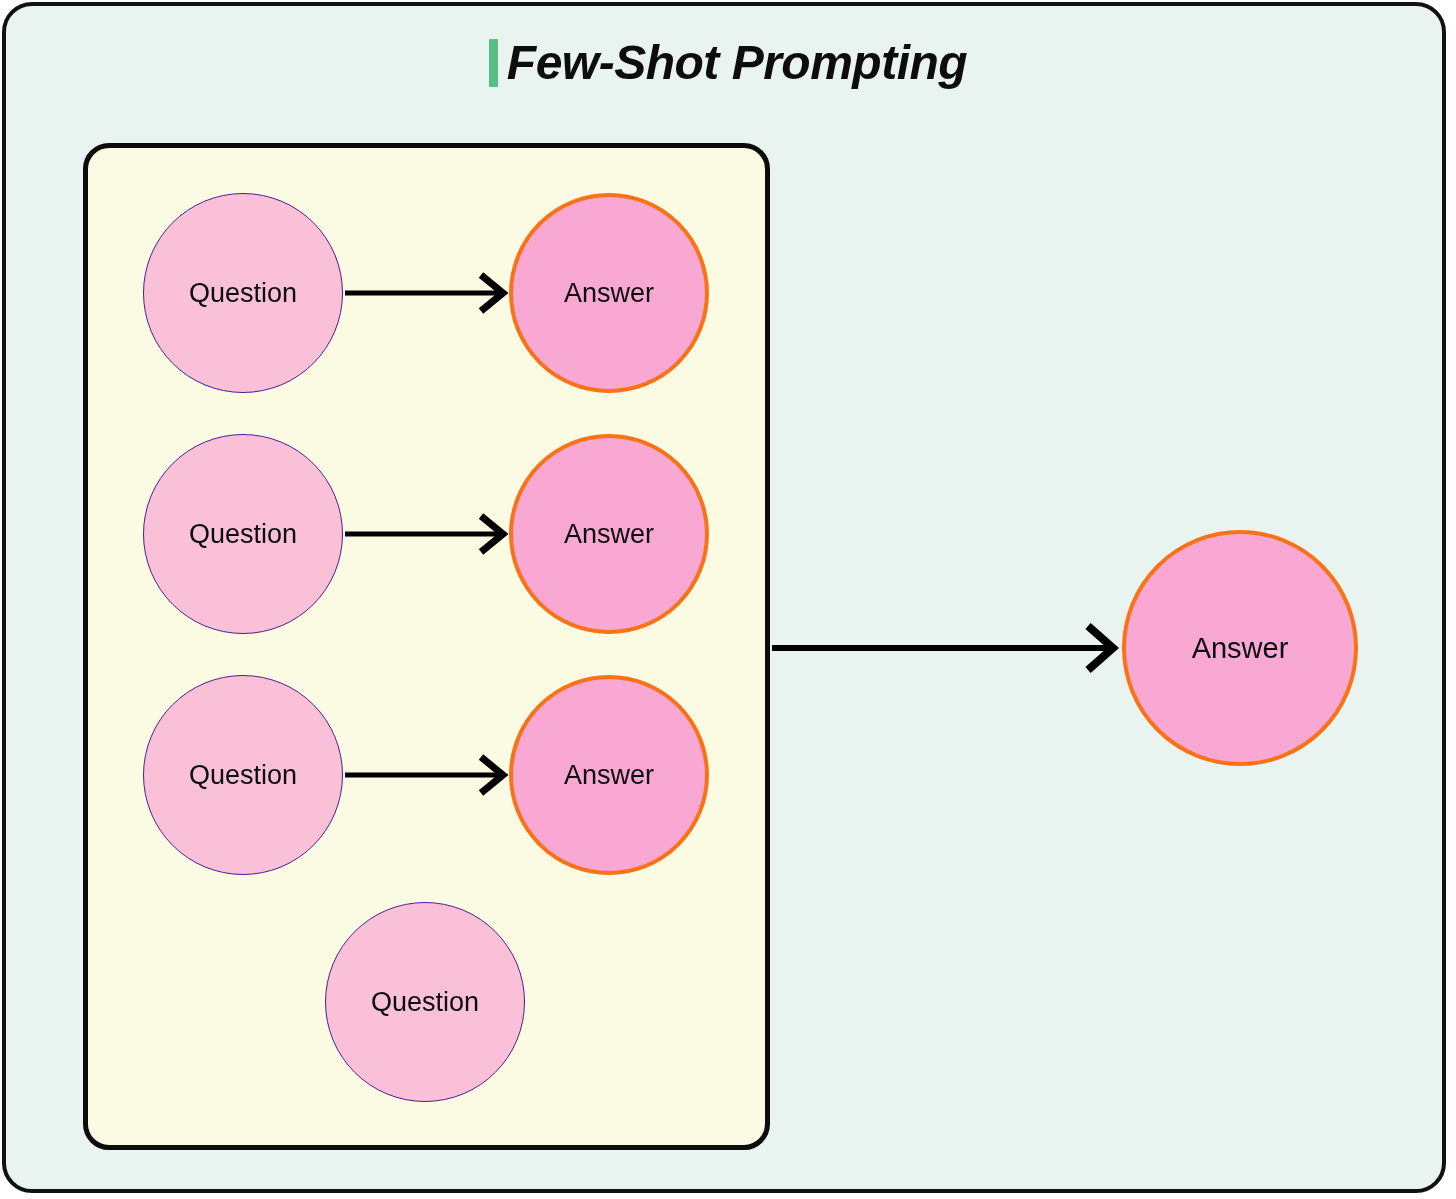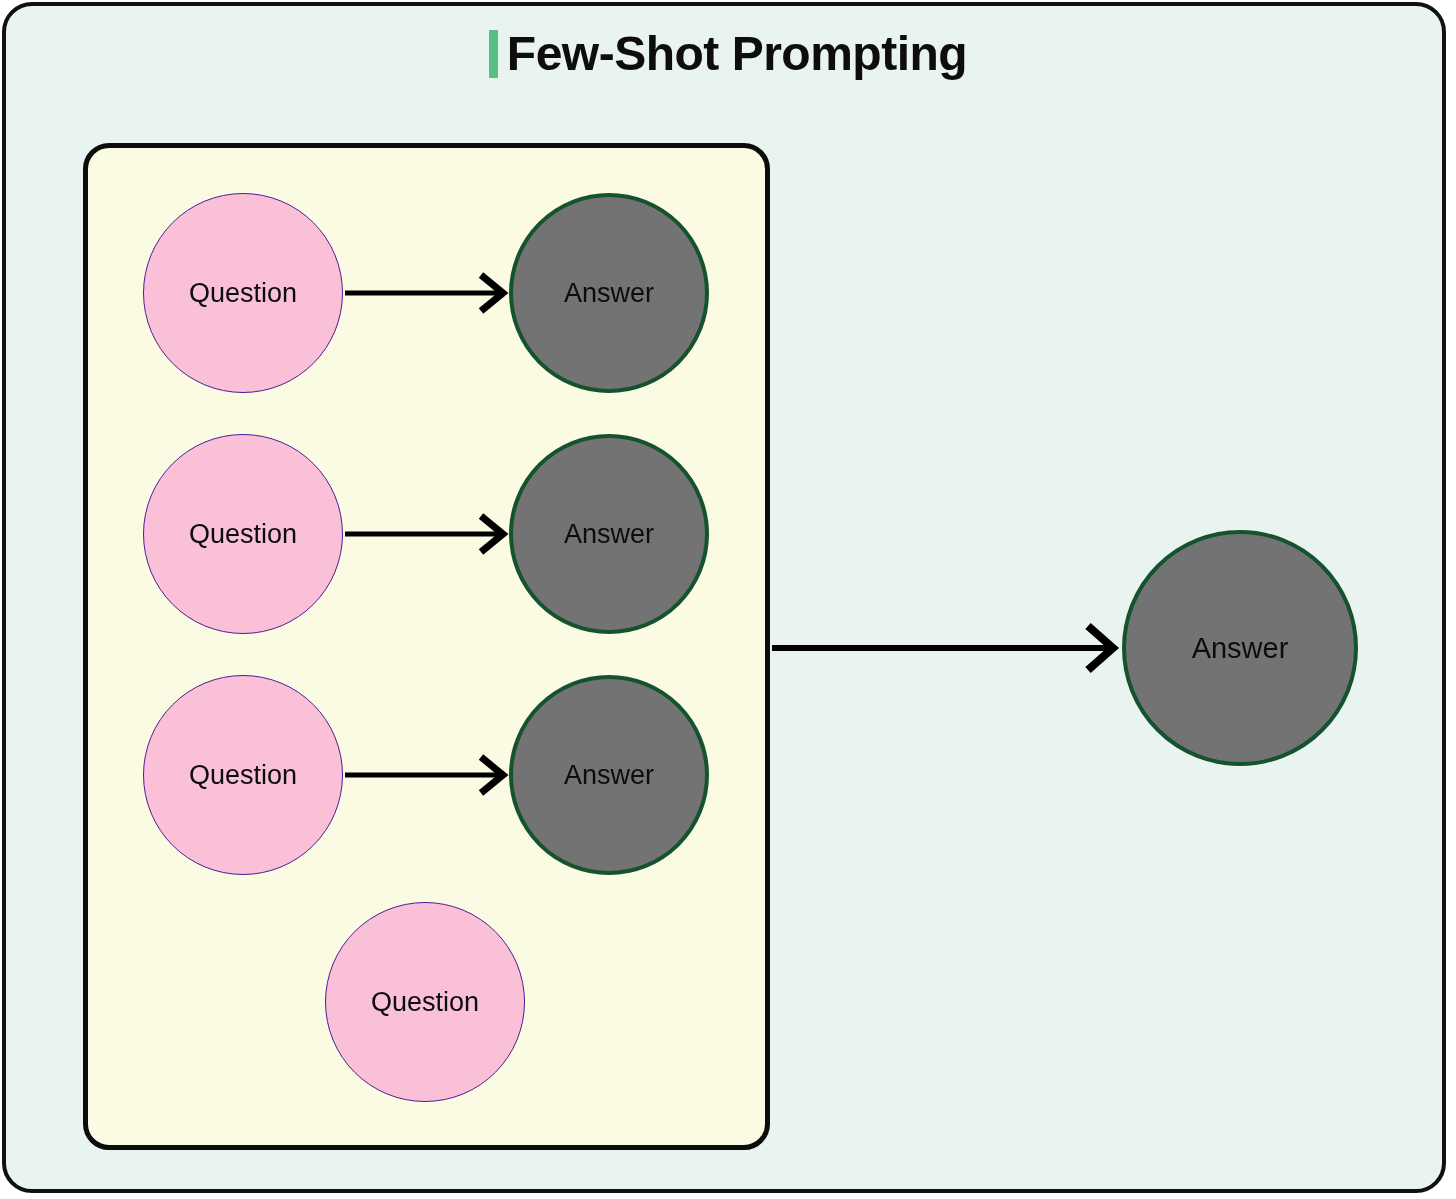--- a/index.html
+++ b/index.html
@@ -34,21 +34,23 @@
   }
 
   
   .title-row {
     position: absolute;
     left: 0;
     top: 30px;
     width: 1456px;
     height: 66px;
     display: flex;
+    align-items: center;
     justify-content: center;
+    font-style: italic;
   }
   .title-accent {
     width: 9px;
     height: 48px;
     background: #55bf85;
     border-radius: 1px;
     margin-right: 9px;
     flex: none;
   }
   .title-text {
@@ -84,22 +86,22 @@
     font-size: 27px;
     color: #0d0d0d;
     line-height: 1;
     white-space: nowrap;
   }
   .node.question {
     background: #f9c0d7;
     border: 1px solid #4c1d95;
   }
   .node.answer {
-    background: #737373;
-    border: 4px solid #14532d;
+    background: #f9a8d4;
+    border: 4px solid #f97316;
   }
 
   
   .arrow-layer {
     position: absolute;
     left: 0;
     top: 0;
     width: 1456px;
     height: 1199px;
     pointer-events: none;

